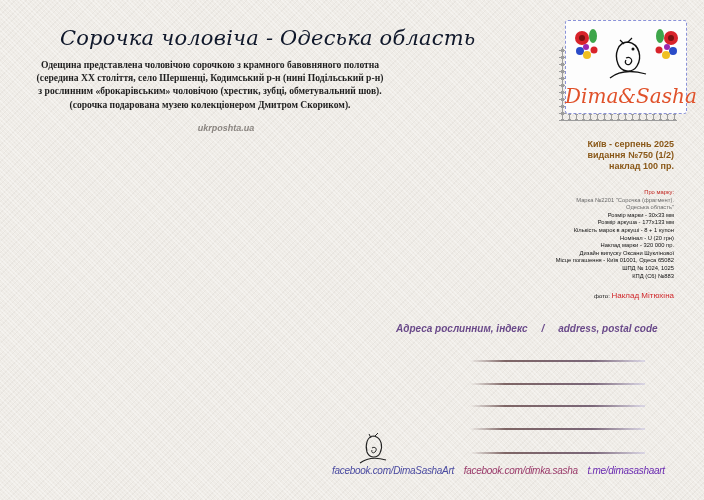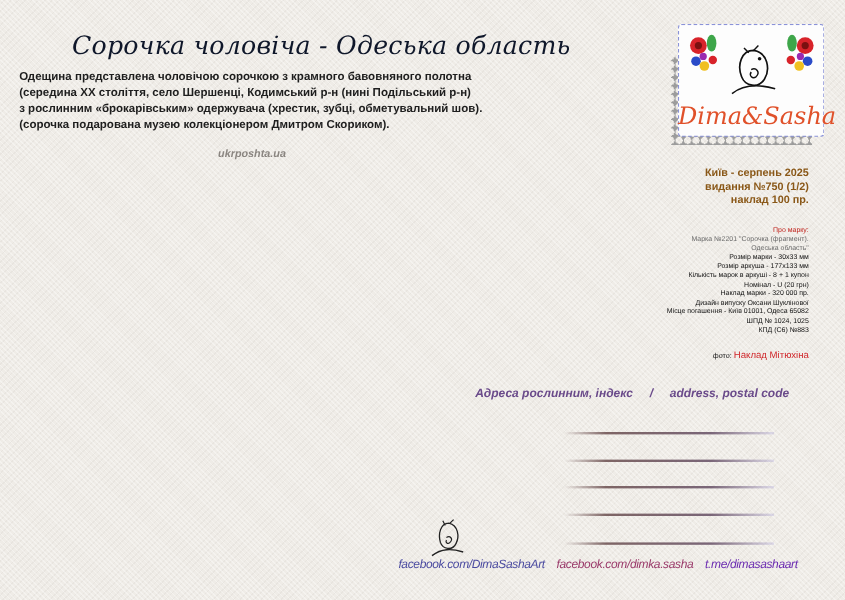--- a/index.html
+++ b/index.html
@@ -11,27 +11,27 @@
       repeating-linear-gradient(-45deg, rgba(200,195,188,0.18) 0 1px, transparent 1px 4px);
     font-family: "Liberation Sans", sans-serif;
   }
   .abs { position: absolute; }
 
   .title {
     left: 60px; top: 26px; font-family: "DejaVu Serif", serif; font-style: italic;
     font-size: 21px; color: #0f172a; letter-spacing: 0.2px; white-space: nowrap;
   }
   .desc {
-    left: 16px; width: 420px; top: 58px; text-align: left;
-    font-family: Liberation Sans, sans-serif; font-weight: bold; font-size: 9.6px;
+    left: 0; width: 420px; top: 58px; text-align: center;
+    font-family: Liberation Serif, serif; font-weight: bold; font-size: 9.6px;
     line-height: 13.2px; color: #1e1e1e;
   }
   .desc div { white-space: nowrap; }
   .site {
-    left: 0; width: 420px; top: 123px; text-align: center;
+    left: 16px; width: 420px; top: 123px; text-align: center;
     font-style: italic; font-weight: bold; font-size: 9px; color: #8a8580;
   }
   .museum {
     left: 0; width: 420px; top: 138px; text-align: center;
     font-family: "DejaVu Serif", serif; font-style: italic; color: #6e1d1d;
   }
   .museum .l1 { font-size: 14px; line-height: 17px; white-space: nowrap; }
   .museum .l2 { font-size: 17px; line-height: 22px; white-space: nowrap; }
 
   
@@ -81,21 +81,21 @@
   .bird-small { left: 358px; top: 432px; width: 30px; height: 34px; }
 </style>
 </head>
 <body>
 
 <div class="abs title">Сорочка чоловіча  - Одеська область</div>
 
 <div class="abs desc">
   <div>Одещина представлена чоловічою сорочкою з крамного бавовняного полотна</div>
   <div>(середина ХХ століття, село Шершенці, Кодимський р-н (нині Подільський р-н)</div>
-  <div>з рослинним «брокарівським» одержувача (хрестик, зубці, обметувальний шов).</div>
+  <div>з рослинним «брокарівським» чоловічою (хрестик, зубці, обметувальний шов).</div>
   <div>(сорочка подарована музею колекціонером Дмитром Скориком).</div>
 </div>
 <div class="abs site">ukrposhta.ua</div>
 
 <div class="abs museum">
 </div>
 
 <div class="abs stamp-shadow"></div>
 <div class="abs stamp"></div>
 <svg class="abs flower" style="left:572px;top:28px" viewBox="0 0 30 32">

